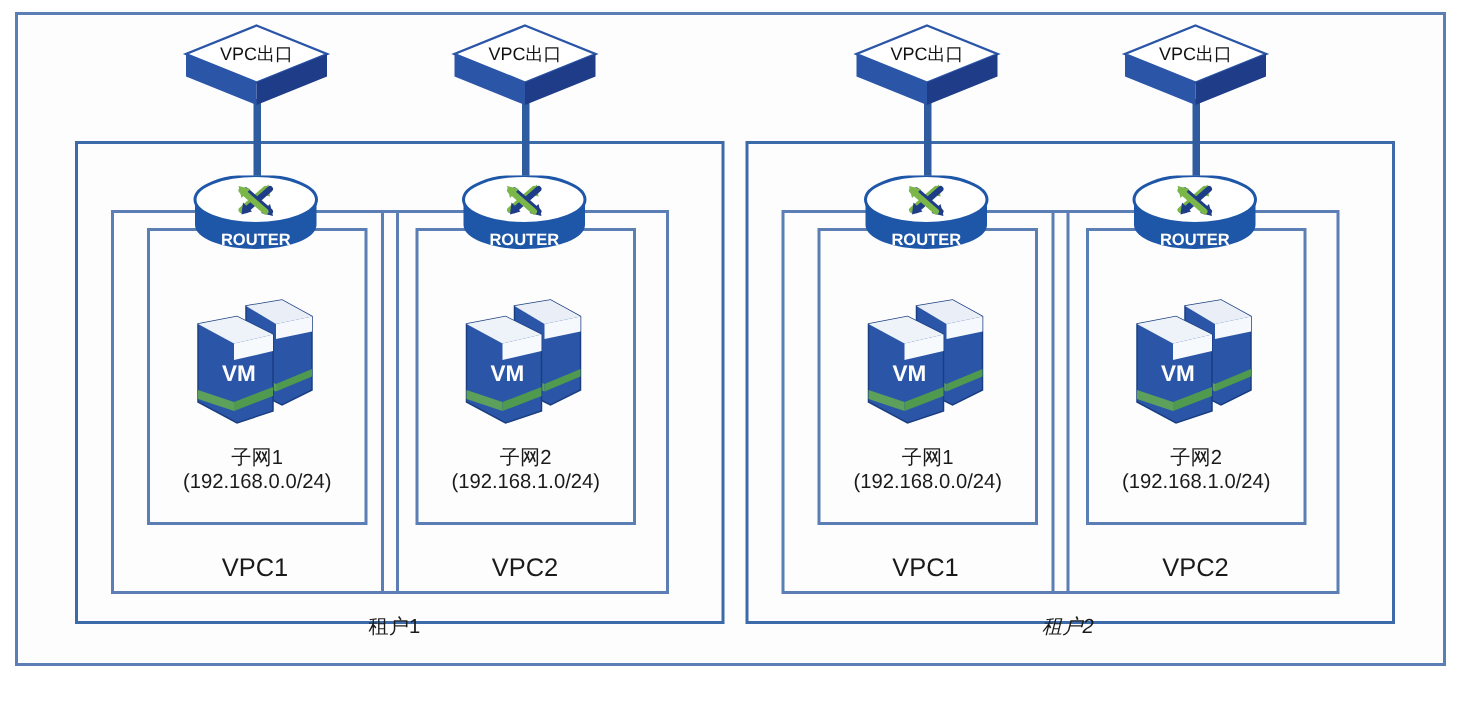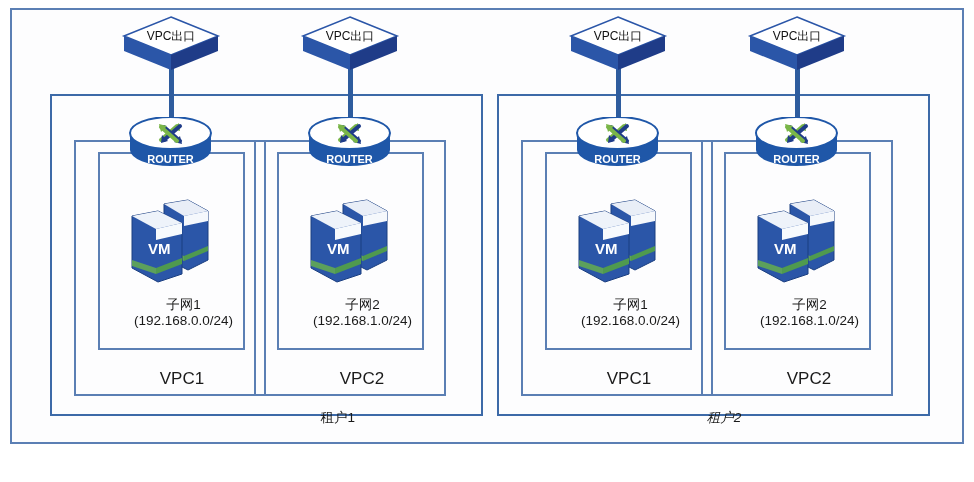--- a/index.html
+++ b/index.html
@@ -41,21 +41,20 @@
   }
 
   
   .label {
     position: absolute;
     color: #1a1a1a;
     font-size: 13px;
     line-height: 15px;
     text-align: center;
     white-space: nowrap;
-    margin-left: 12px;
   }
   .subnet-label {
     font-size: 13.5px;
     line-height: 16px;
   }
   .vpc-label { font-size: 17px; }
   .tenant-label { font-size: 13.5px; }
   .pool-label {
     font-size: 14px;
     color: #111111;
@@ -76,21 +75,21 @@
 </style>
 </head>
 <body>
 
 <div id="stage">
 
   <div class="frame outer-frame" style="left:10px; top:8px; width:954px; height:436px;"></div>
 
   <div class="frame tenant-frame" style="left:50px; top:94px; width:433px; height:322px;"></div>
 
-  <div class="label tenant-label" style="left:223px; top:410px; width:120px;text-align:right;">租户1</div>
+  <div class="label tenant-label" style="left:203px; top:410px; width:120px;">租户1</div>
 
   <div class="frame vpc-frame" style="left:74px; top:140px; width:192px; height:256px;"></div>
 
   <div class="label vpc-label" style="left:110px; top:371px; width:120px;">VPC1</div>
 
   <div class="frame subnet-frame" style="left:98px; top:152px; width:147px; height:198px;"></div>
 
   <div class="label subnet-label" style="left:98px; top:297px; width:147px;">
     <div>子网1</div>
     <div>(192.168.0.0/24)</div>

